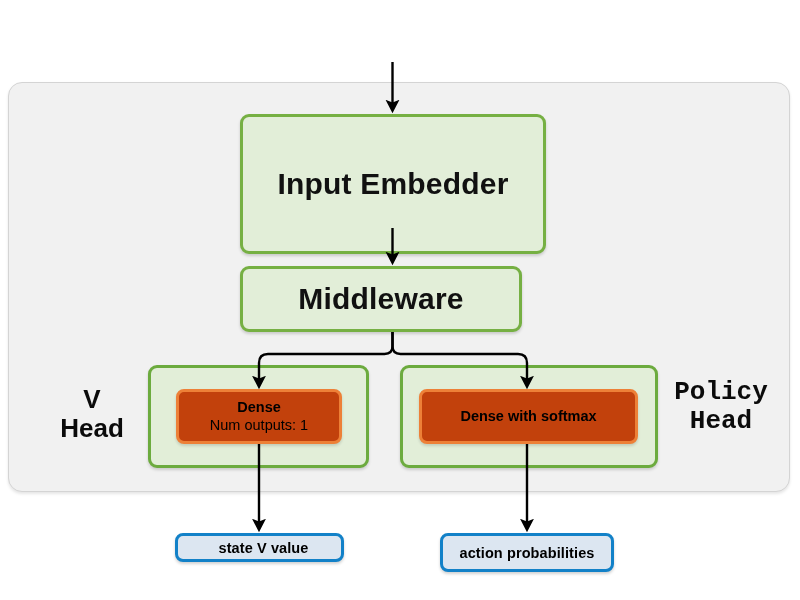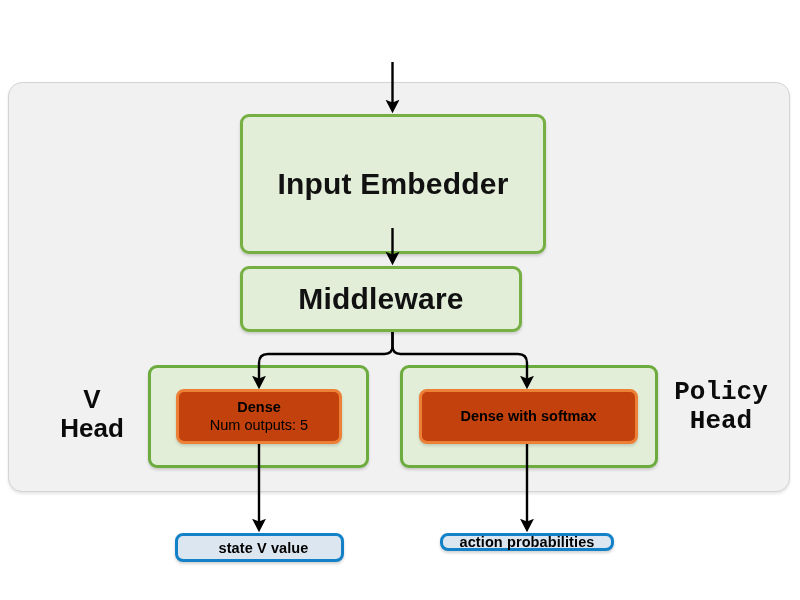--- a/index.html
+++ b/index.html
@@ -129,21 +129,21 @@
   </div>
 
   <div class="node node-green" style="left:240px; top:266px; width:282px; height:66px;">
     <span class="node-green-title">Middleware</span>
   </div>
 
   <div class="group-green" style="left:148px; top:365px; width:221px; height:103px;"></div>
 
   <div class="node-orange" style="left:176px; top:389px; width:166px; height:55px;">
     <span class="orange-title">Dense</span>
-    <span class="orange-sub">Num outputs: 5</span>
+    <span class="orange-sub">Num outputs: 1</span>
   </div>
 
   <div class="head-label" style="left:46px; top:385px; width:92px;">
     <div>V</div>
     <div>Head</div>
   </div>
 
   <div class="group-green" style="left:400px; top:365px; width:258px; height:103px;"></div>
 
   <div class="node-orange" style="left:419px; top:389px; width:219px; height:55px;">
@@ -152,21 +152,21 @@
 
   <div class="head-label" style="left:666px; top:378px; width:110px;font-family:Liberation Mono, monospace;">
     <div>Policy</div>
     <div>Head</div>
   </div>
 
   <div class="node node-io" style="left:175px; top:533px; width:169px; height:29px;padding-left:8px;">
     <span>state V value</span>
   </div>
 
-  <div class="node node-io" style="left:440px; top:533px; width:174px; height:18px;">
+  <div class="node node-io" style="left:440px; top:533px; width:174px; height:39px;">
     <span>action probabilities</span>
   </div>
 
   <svg id="wires" viewBox="0 0 800 600" xmlns="http://www.w3.org/2000/svg">
     <defs>
       <marker id="arrowhead" markerWidth="7" markerHeight="7" refX="2.6" refY="3.1" orient="auto" markerUnits="strokeWidth">
         <path d="M0,0.2 L5.6,3.1 L0,6.0 L1.1,3.1 Z" fill="#000000"></path>
       </marker>
     </defs>
 

